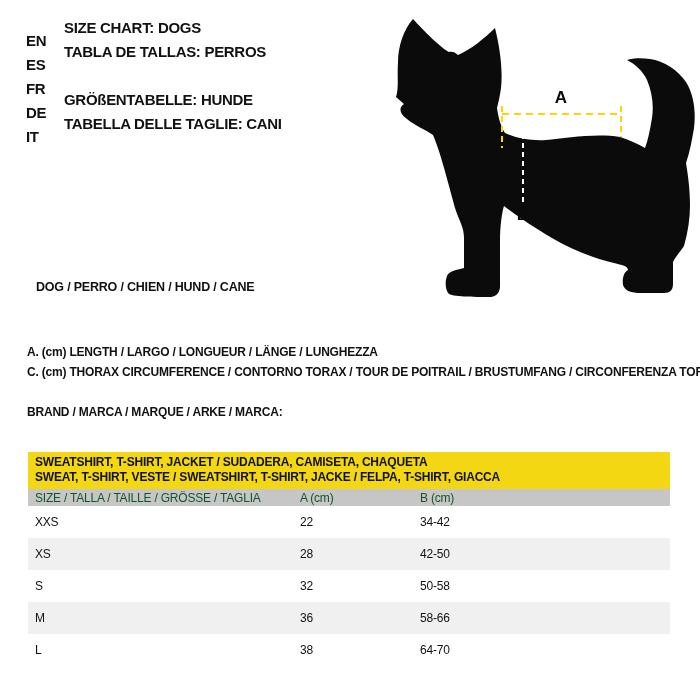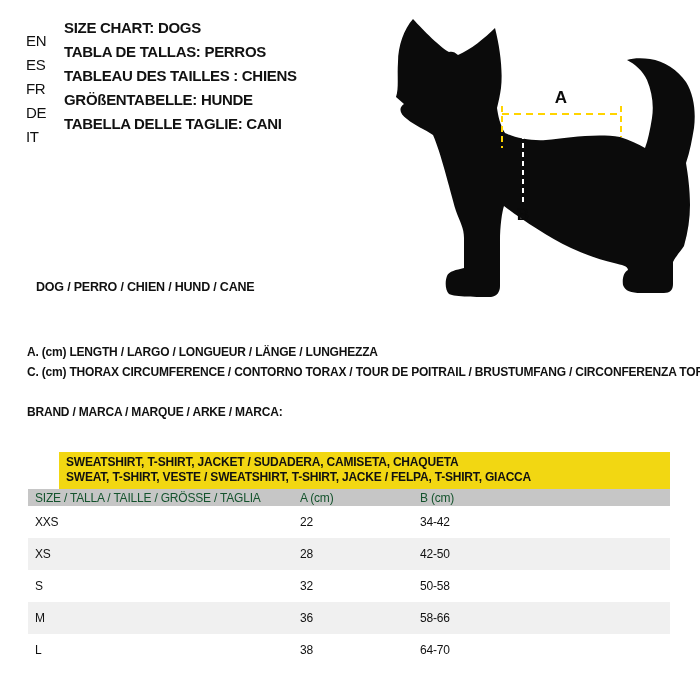--- a/index.html
+++ b/index.html
@@ -5,42 +5,42 @@
   * { margin: 0; padding: 0; box-sizing: border-box; }
   html, body { width: 700px; height: 700px; background: #ffffff; overflow: hidden; }
   body {
     position: relative;
     font-family: "Liberation Sans", sans-serif;
     color: #111;
   }
   
   .lang-list { position: absolute; left: 26px; top: 15px; }
   .lang-row { display: flex; height: 24px; align-items: center; }
-  .lang-code { width: 38px; font-size: 15px; font-weight: 400; letter-spacing: -0.3px; margin-top: 26px; }
+  .lang-code { width: 38px; font-size: 15px; font-weight: 700; letter-spacing: -0.3px; margin-top: 26px; }
   .lang-label { font-size: 15px; font-weight: 700; letter-spacing: -0.3px; white-space: nowrap; }
   
   .dog-svg { position: absolute; left: 395px; top: 5px; width: 300px; height: 300px; }
   .measure-label {
     position: absolute; font-size: 17px; font-weight: 700;
     color: #0a0a0a; text-align: center;
   }
   .label-a { left: 546px; top: 88px; width: 30px; }
   .label-b { left: 510px; top: 205px; width: 26px; }
   .diagram-caption {
     position: absolute; left: 27px; top: 280px;
     font-size: 12.5px; font-weight: 700; letter-spacing: -0.2px; white-space: nowrap; margin-left: 9px;
   }
   
   .legend-line { position: absolute; left: 27px; font-size: 12px; font-weight: 700; letter-spacing: -0.2px; white-space: nowrap; }
   .legend-a { top: 345px; }
   .legend-c { top: 365px; }
   .brand-line { top: 405px; }
   
   .size-table { position: absolute; left: 28px; top: 452px; width: 642px; }
-  .banner { background: var(--banner, #F2D712); padding: 3px 0 4px 7px; margin-left: 31px; }
+  .banner { background: var(--banner, #F2D712); padding: 3px 0 4px 7px; }
   .banner div { font-size: 12px; font-weight: 700; letter-spacing: -0.2px; line-height: 15px; white-space: nowrap; }
   .tbl-row { display: grid; grid-template-columns: 272px 120px 96px 1fr; align-items: center; }
   .tbl-head { background: #C6C6C6; height: 17px; }
   .tbl-head .cell { font-size: 12px; font-weight: 400; color: #14532d; letter-spacing: -0.2px; }
   .data-row { height: 32px; background: #ffffff; }
   .data-row.alt { background: #F0F0F0; }
   .cell { font-size: 12px; letter-spacing: -0.2px; }
   .cell.c-size { padding-left: 7px; text-align: left; }
   .cell.c-a, .cell.c-b { text-align: left; }
 </style>
@@ -51,21 +51,20 @@
   <div class="lang-row">
     <span class="lang-code">EN</span>
     <span class="lang-label">SIZE CHART: DOGS</span>
   </div>
   <div class="lang-row">
     <span class="lang-code">ES</span>
     <span class="lang-label">TABLA DE TALLAS: PERROS</span>
   </div>
   <div class="lang-row">
     <span class="lang-code">FR</span>
-    <span class="lang-label">TABLEAU DES TAILLES : CHIENS</span>
   </div>
   <div class="lang-row">
     <span class="lang-code">DE</span>
     <span class="lang-label">GRÖßENTABELLE: HUNDE</span>
   </div>
   <div class="lang-row">
     <span class="lang-code">IT</span>
     <span class="lang-label">TABELLA DELLE TAGLIE: CANI</span>
   </div>
 </div>

